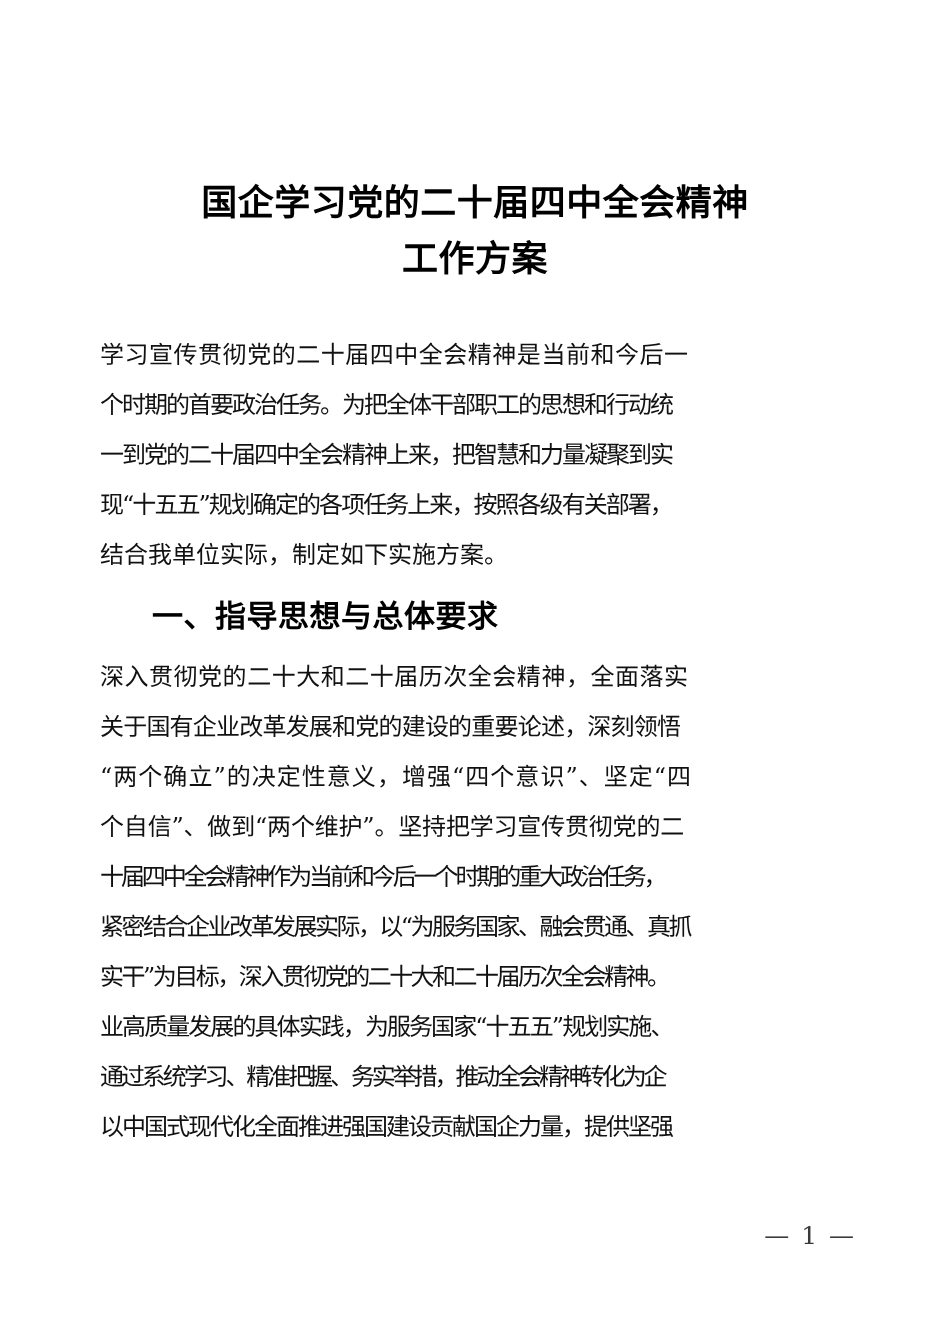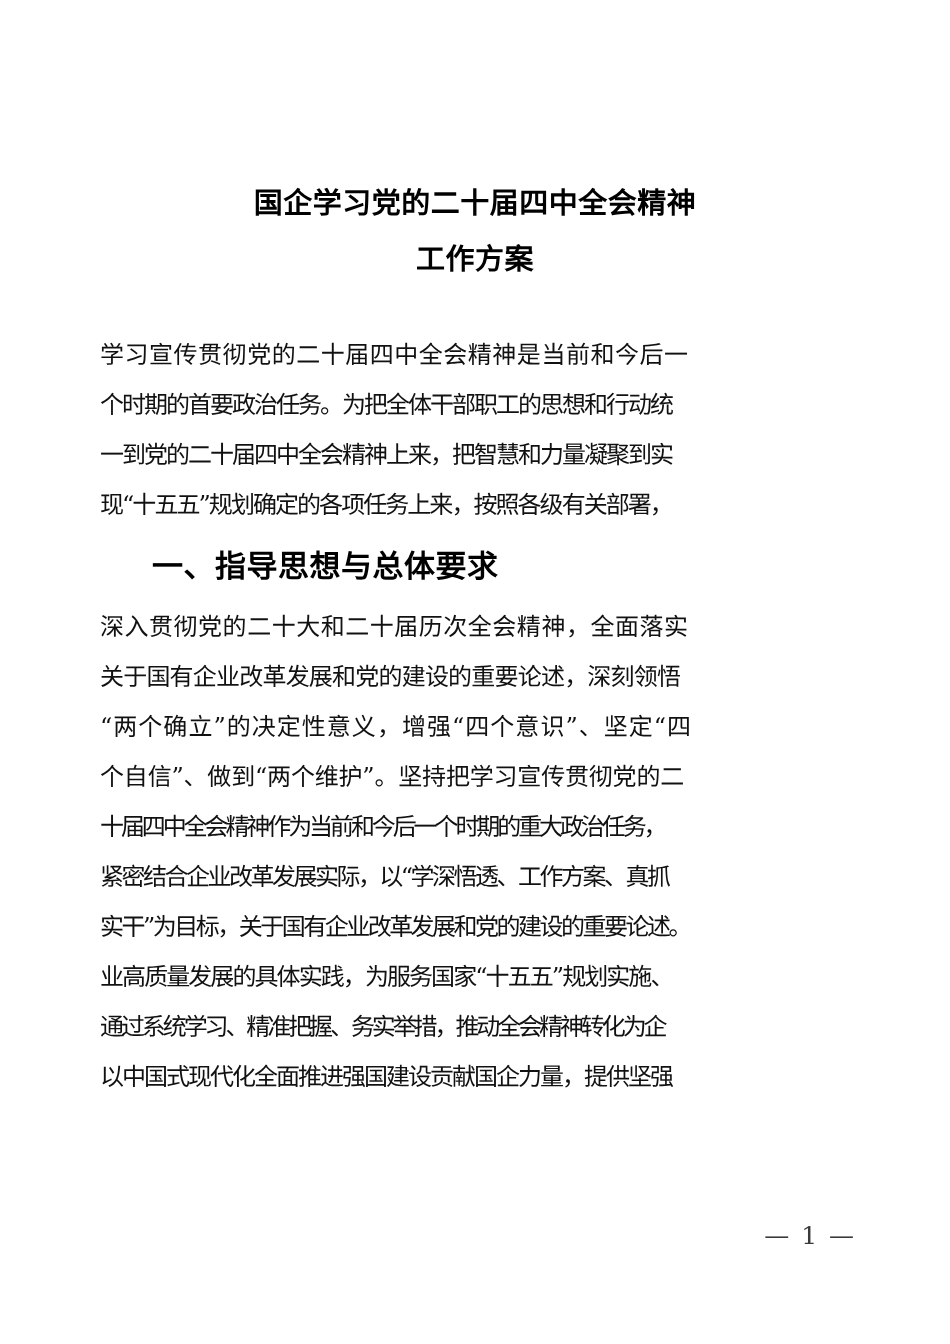--- a/index.html
+++ b/index.html
@@ -26,21 +26,21 @@
 
   
   .doc-title {
     position: absolute;
     left: 0;
     right: 0;
     top: 175px;
     text-align: center;
     font-family: "Liberation Serif", "DejaVu Serif", serif;
     font-weight: bold;
-    font-size: 29px;
+    font-size: 36px;
     line-height: 56px;
     letter-spacing: 0.5px;
     color: #000000;
   }
   .doc-title .title-line {
     display: block;
     white-space: nowrap;
   }
 
   
@@ -124,20 +124,23 @@
       </div>
       <div class="tline justify">
         <span style="letter-spacing: -2px; margin-right: 2px;">个时期的首要政治任务。为把全体干部职工的思想和行动统</span>
       </div>
       <div class="tline justify">
         <span style="letter-spacing: -2px; margin-right: 2px;">一到党的二十届四中全会精神上来，把智慧和力量凝聚到实</span>
       </div>
       <div class="tline justify">
         <span style="letter-spacing: -1.95012px; margin-right: 1.95012px;">现“十五五”规划确定的各项任务上来，按照各级有关部署，</span>
       </div>
+      <div class="tline start">
+        <span>结合我单位实际，制定如下实施方案。</span>
+      </div>
     </div>
 
     <div class="gap-before-heading"></div>
 
     <h2 class="section-heading">一、指导思想与总体要求</h2>
 
     <div class="gap-after-heading"></div>
 
     <div class="para-lines">
       <div class="tline justify">
@@ -149,24 +152,24 @@
       <div class="tline justify">
         <span style="letter-spacing: 1.03px; margin-right: -1.03px;">“两个确立”的决定性意义，增强“四个意识”、坚定“四</span>
       </div>
       <div class="tline justify">
         <span style="letter-spacing: -0.181875px; margin-right: 13px;">个自信”、做到“两个维护”。坚持把学习宣传贯彻党的二</span>
       </div>
       <div class="tline justify squeeze">
         <span style="letter-spacing: -3.09279px; margin-right: 3.09279px;">十届四中全会精神作为当前和今后一个时期的重大政治任务，</span>
       </div>
       <div class="tline justify squeeze">
-        <span style="letter-spacing: -2.50986px; margin-right: 2.50986px;">紧密结合企业改革发展实际，以“学深悟透、工作方案、真抓</span>
+        <span style="letter-spacing: -2.50986px; margin-right: 2.50986px;">紧密结合企业改革发展实际，以“为服务国家、融会贯通、真抓</span>
       </div>
       <div class="tline justify squeeze">
-        <span style="letter-spacing: -2.50986px; margin-right: 2.50986px;">实干”为目标，关于国有企业改革发展和党的建设的重要论述。</span>
+        <span style="letter-spacing: -2.50986px; margin-right: 2.50986px;">实干”为目标，深入贯彻党的二十大和二十届历次全会精神。</span>
       </div>
       <div class="tline justify squeeze">
         <span style="letter-spacing: -1.92692px; margin-right: 1.92692px;">业高质量发展的具体实践，为服务国家“十五五”规划实施、</span>
       </div>
       <div class="tline justify squeeze">
         <span style="letter-spacing: -3.09279px; margin-right: 3.09279px;">通过系统学习、精准把握、务实举措，推动全会精神转化为企</span>
       </div>
       <div class="tline justify">
         <span style="letter-spacing: -2px; margin-right: 2px;">以中国式现代化全面推进强国建设贡献国企力量，提供坚强</span>
       </div>

